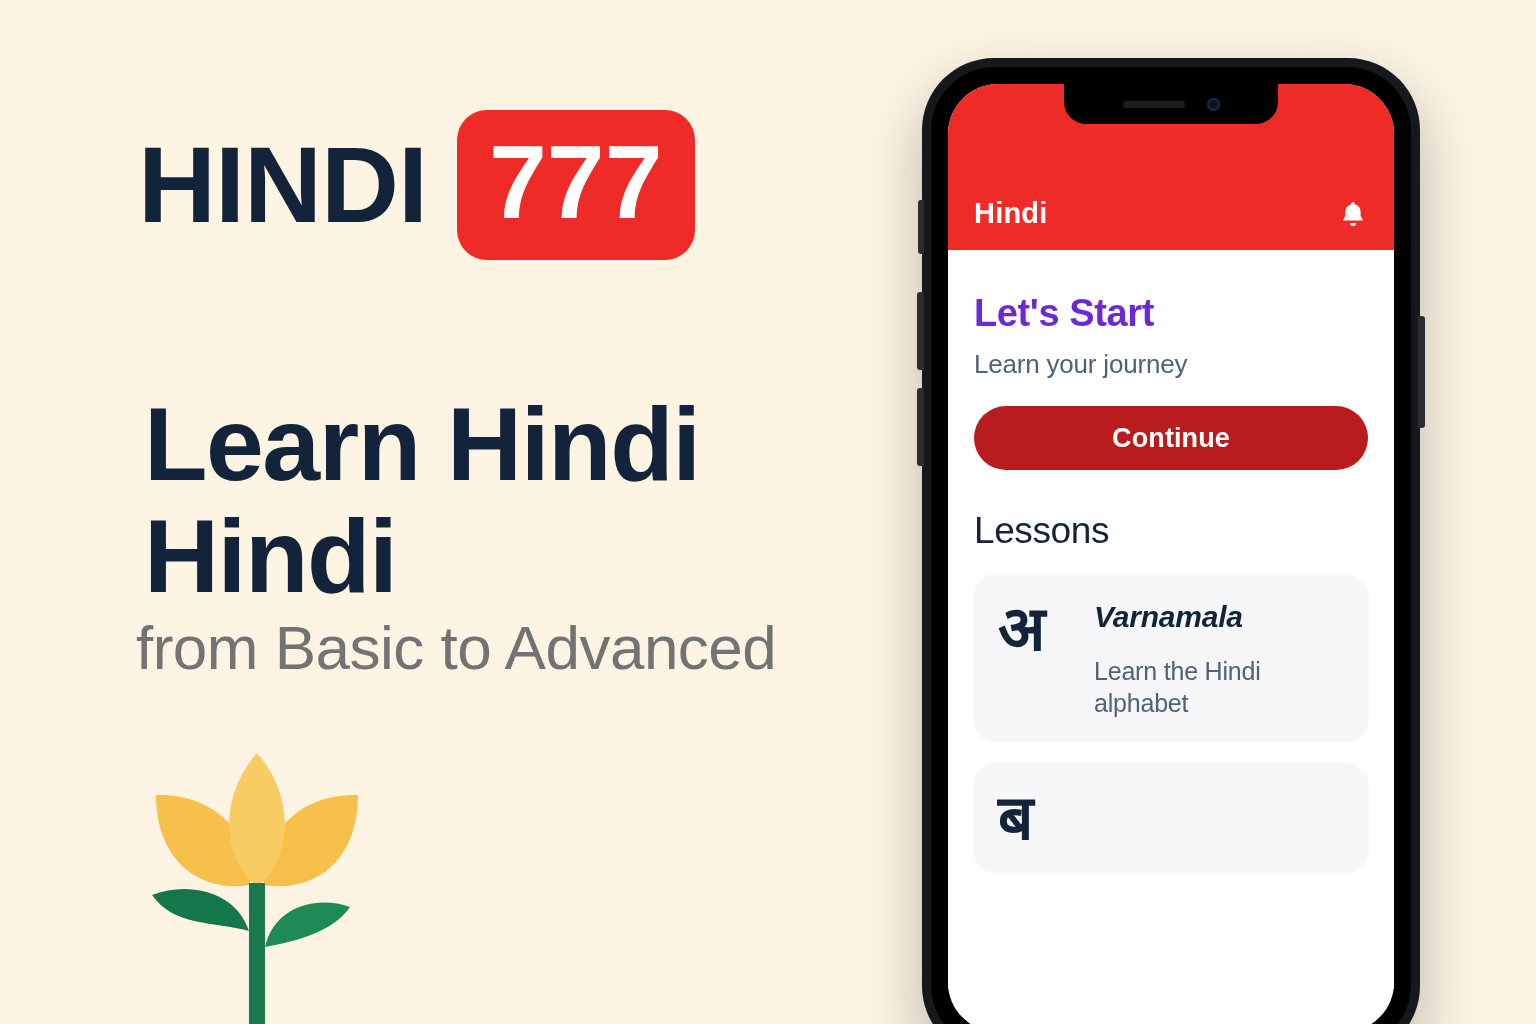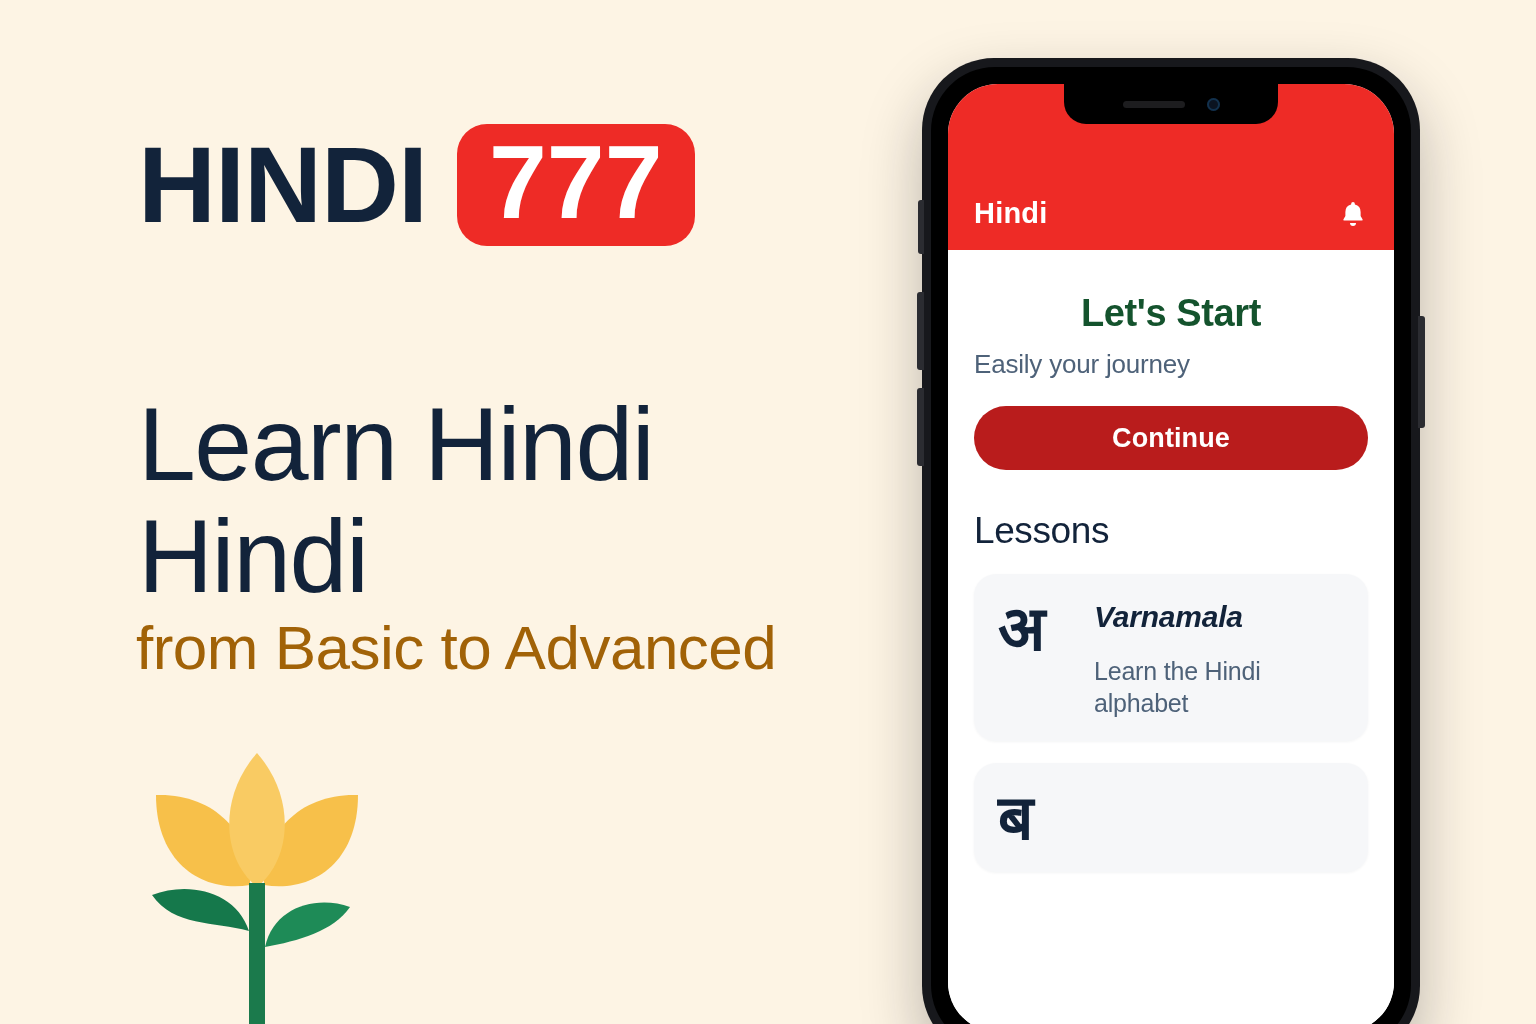--- a/index.html
+++ b/index.html
@@ -39,51 +39,51 @@
     white-space: nowrap;
   }
   .brand-badge {
     margin-left: 30px;
     background: #EE2B26;
     border-radius: 30px;
     padding: 8px 32px 14px 32px;
     display: flex;
     align-items: center;
     justify-content: center;
-    height: 122px;
+    height: 150px;
     box-sizing: border-box;
   }
   .brand-badge-text {
     font-size: 104px;
     font-weight: bold;
     color: #FFFFFF;
     line-height: 1;
     letter-spacing: 0px;
   }
 
   .headline {
     position: absolute;
-    left: 138px;
+    left: 144px;
     top: 318px;
     width: 760px;
     font-size: 104px;
-    font-weight: normal;
+    font-weight: bold;
     line-height: 1.08;
     color: #12233A;
     letter-spacing: -1.5px;
   }
   .headline-line { display: block; }
 
   .subheadline {
     position: absolute;
     left: 136px;
     top: 612px;
     font-size: 62px;
     font-weight: normal;
-    color: #a16207;
+    color: #737373;
     white-space: nowrap;
     letter-spacing: -0.5px;
   }
 
   
   .flower {
     position: absolute;
     left: 144px;
     top: 735px;
     width: 226px;
@@ -180,24 +180,23 @@
 
   .app-body {
     padding: 42px 26px 0 26px;
     background: #FFFFFF;
     height: calc(100% - 166px);
     box-sizing: border-box;
   }
   .section-title {
     font-size: 38px;
     font-weight: bold;
-    color: #14532d;
+    color: #6d28d9;
     letter-spacing: -0.4px;
     margin: 0;
-    text-align: center;
   }
   .section-subtitle {
     font-size: 26px;
     color: #4E6279;
     margin: 14px 0 0 0;
     letter-spacing: -0.2px;
   }
   .continue-button {
     margin-top: 26px;
     width: 100%;
@@ -310,21 +309,21 @@
           <svg class="bell-icon" viewBox="0 0 24 24" fill="#FFFFFF">
             <path d="M12 2.4a1.5 1.5 0 0 1 1.5 1.5v.55a6.1 6.1 0 0 1 4.6 5.9v3.2l1.5 2.6a.7.7 0 0 1-.6 1.05H5a.7.7 0 0 1-.6-1.05l1.5-2.6v-3.2a6.1 6.1 0 0 1 4.6-5.9V3.9A1.5 1.5 0 0 1 12 2.4Z"></path>
             <path d="M9.6 19.1h4.8a2.4 2.4 0 0 1-4.8 0Z"></path>
           </svg>
         </span>
       </div>
 
       <div class="app-body">
 
         <h2 class="section-title">Let's Start</h2>
-        <p class="section-subtitle">Easily your journey</p>
+        <p class="section-subtitle">Learn your journey</p>
 
         <button class="continue-button">Continue</button>
 
         <h2 class="lessons-heading">Lessons</h2>
 
         <div class="lesson-card">
           <div class="lesson-glyph">अ</div>
           <div class="lesson-text">
             <div class="lesson-title">Varnamala</div>
             <div class="lesson-desc">Learn the Hindi alphabet</div>

